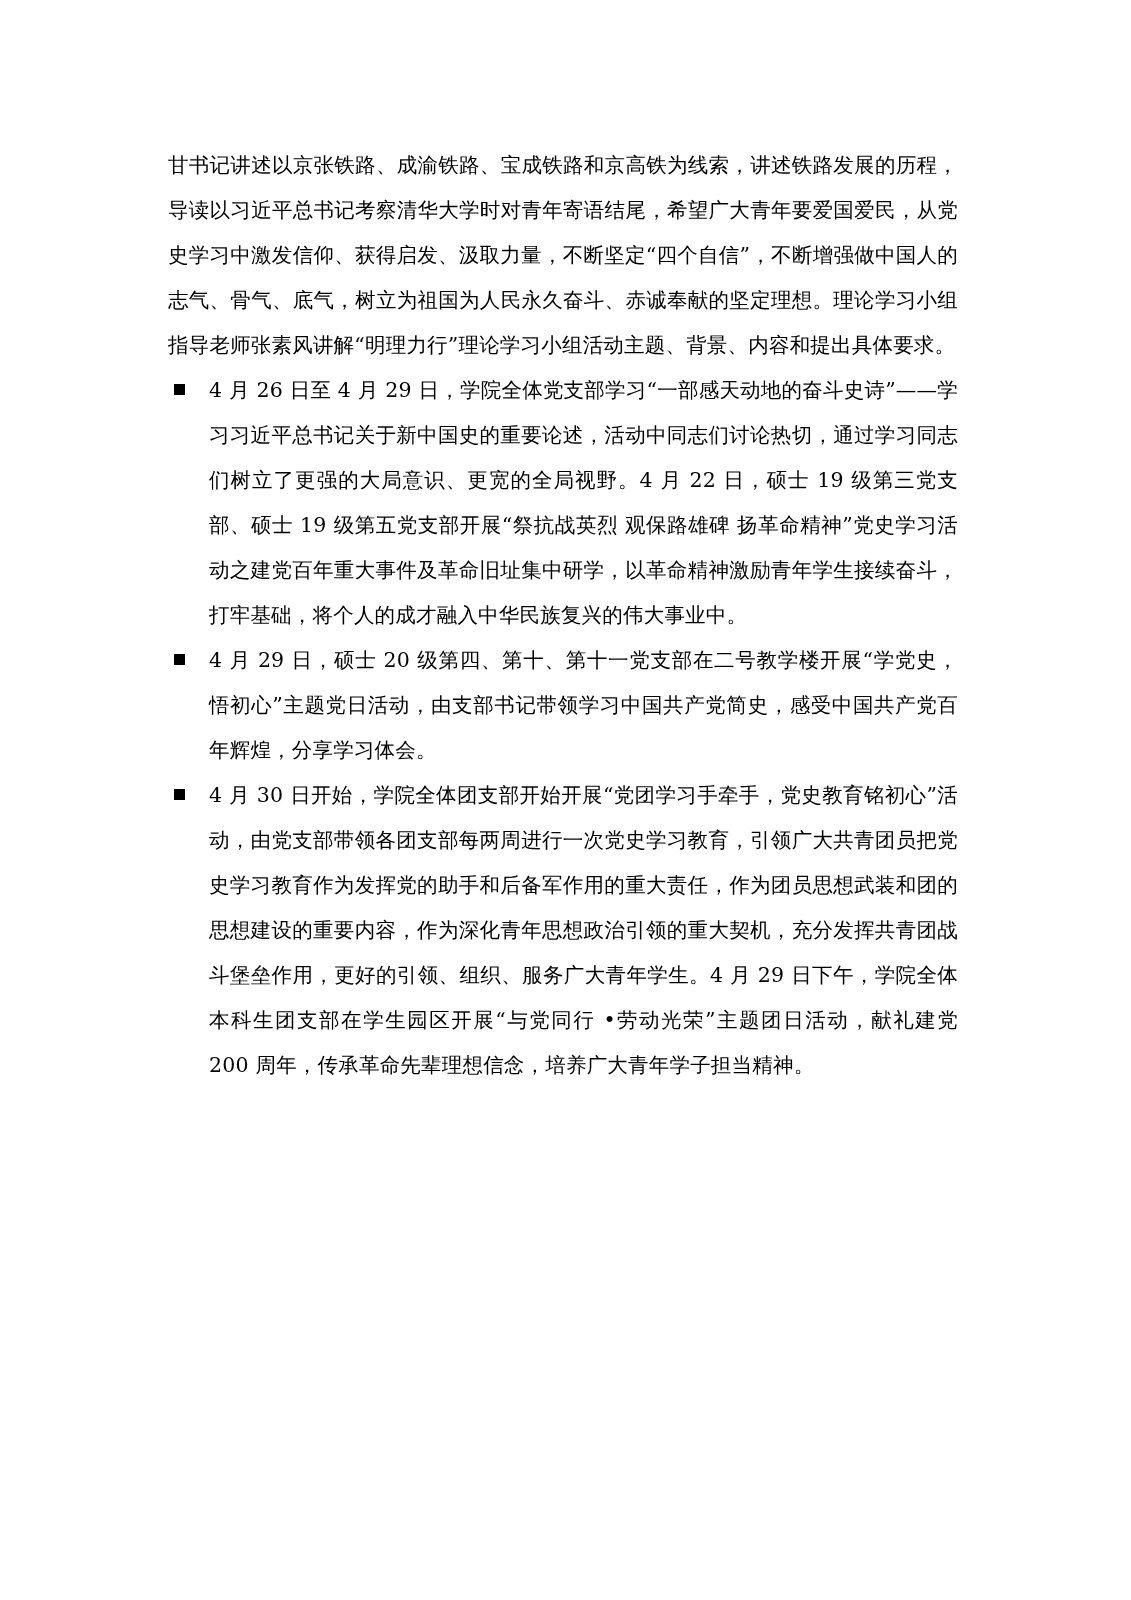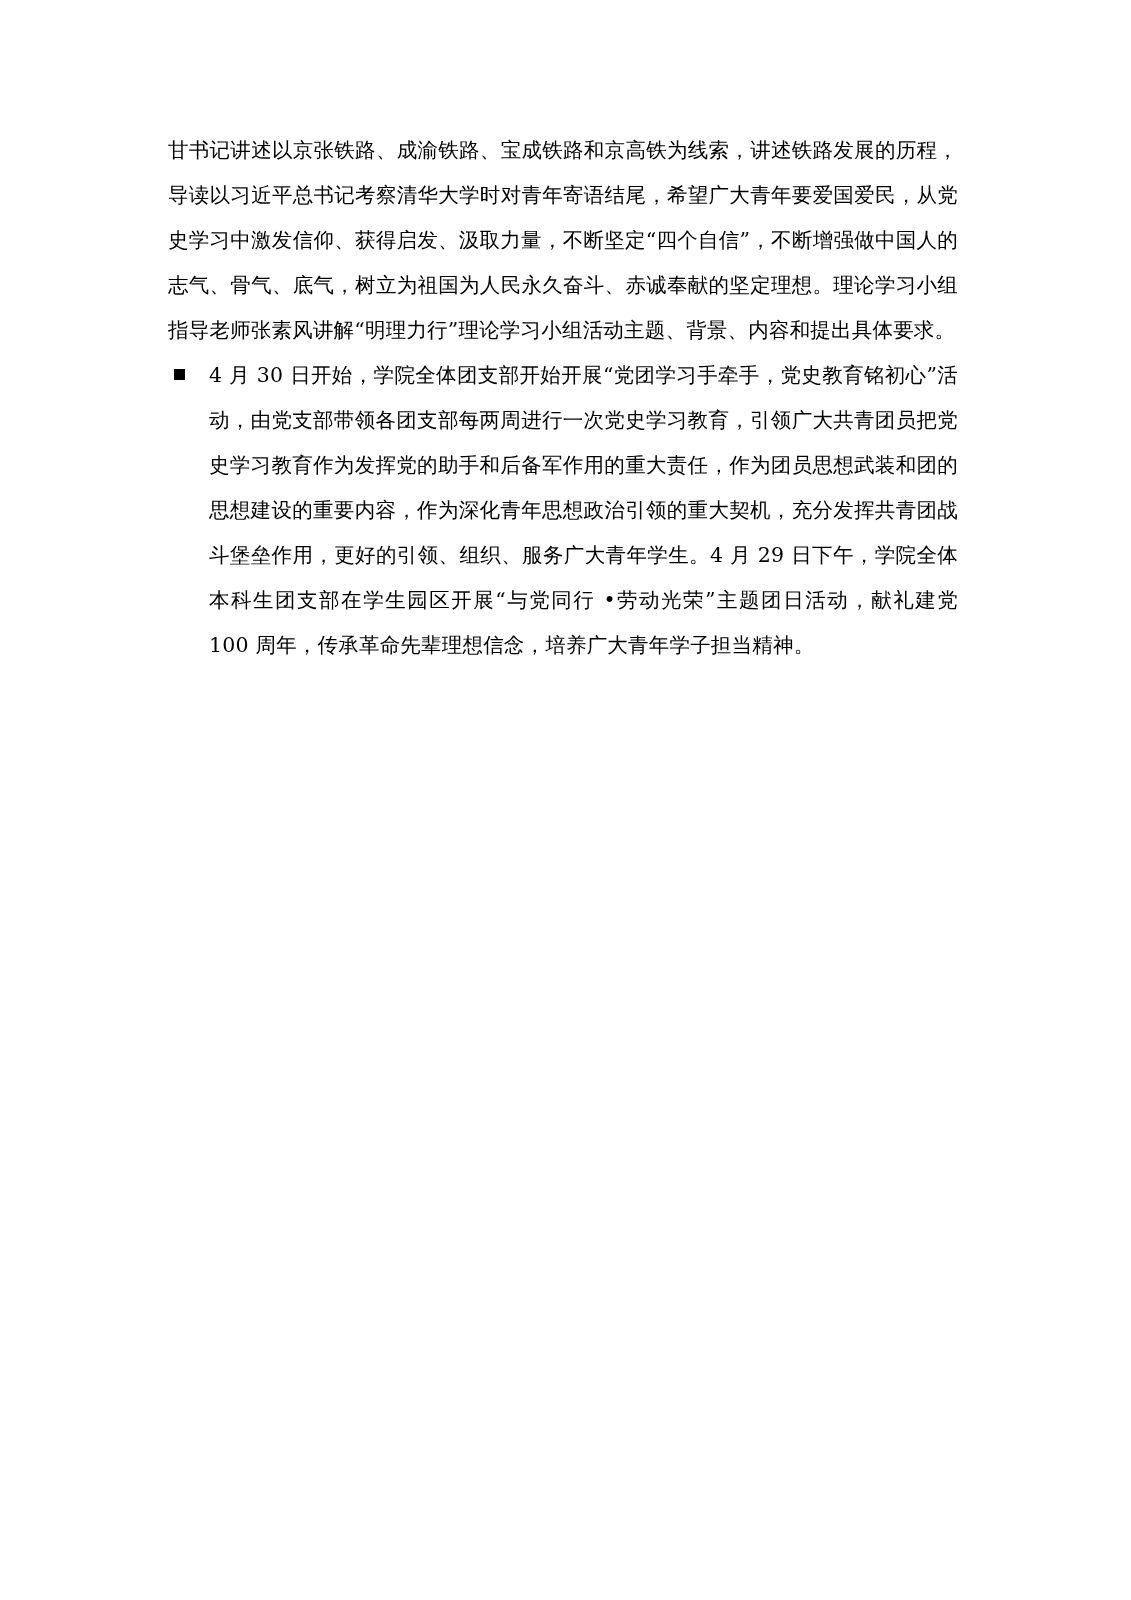--- a/index.html
+++ b/index.html
@@ -12,21 +12,21 @@
     width: 1131px;
     height: 1600px;
     background: #ffffff;
     font-family: "DejaVu Serif", "Liberation Serif", serif;
     color: #000000;
     overflow: hidden;
   }
   .content {
     position: absolute;
     left: 168px;
-    top: 128px;
+    top: 143px;
     width: 790px;
   }
   p.para {
     margin: 0;
     font-size: 20.5px;
     line-height: 45px;
     text-align: justify;
     text-justify: inter-ideograph;
     letter-spacing: 0.2px;
   }
@@ -56,22 +56,30 @@
   }
 </style>
 </head>
 <body>
 
 <div class="page">
   <div class="content">
 
     <p class="para lead">甘书记讲述以京张铁路、成渝铁路、宝成铁路和京高铁为线索，讲述铁路发展的历程，导读以习近平总书记考察清华大学时对青年寄语结尾，希望广大青年要爱国爱民，从党史学习中激发信仰、获得启发、汲取力量，不断坚定“四个自信”，不断增强做中国人的志气、骨气、底气，树立为祖国为人民永久奋斗、赤诚奉献的坚定理想。理论学习小组指导老师张素风讲解“明理力行”理论学习小组活动主题、背景、内容和提出具体要求。</p>
 
+    <div class="bullet-item">
+      <span class="marker"></span>
+      <p>4 月 26 日至 4 月 29 日，学院全体党支部学习“一部感天动地的奋斗史诗”——学习习近平总书记关于新中国史的重要论述，活动中同志们讨论热切，通过学习同志们树立了更强的大局意识、更宽的全局视野。4 月 22 日，硕士 19 级第三党支部、硕士 19 级第五党支部开展“祭抗战英烈 观保路雄碑 扬革命精神”党史学习活动之建党百年重大事件及革命旧址集中研学，以革命精神激励青年学生接续奋斗，打牢基础，将个人的成才融入中华民族复兴的伟大事业中。</p>
+    </div>
 
+    <div class="bullet-item">
+      <span class="marker"></span>
+      <p>4 月 29 日，硕士 20 级第四、第十、第十一党支部在二号教学楼开展“学党史，悟初心”主题党日活动，由支部书记带领学习中国共产党简史，感受中国共产党百年辉煌，分享学习体会。</p>
+    </div>
 
 
     <div class="bullet-item">
       <span class="marker"></span>
-      <p>4 月 30 日开始，学院全体团支部开始开展“党团学习手牵手，党史教育铭初心”活动，由党支部带领各团支部每两周进行一次党史学习教育，引领广大共青团员把党史学习教育作为发挥党的助手和后备军作用的重大责任，作为团员思想武装和团的思想建设的重要内容，作为深化青年思想政治引领的重大契机，充分发挥共青团战斗堡垒作用，更好的引领、组织、服务广大青年学生。4 月 29 日下午，学院全体本科生团支部在学生园区开展“与党同行 •劳动光荣”主题团日活动，献礼建党 100 周年，传承革命先辈理想信念，培养广大青年学子担当精神。</p>
+      <p>4 月 30 日开始，学院全体团支部开始开展“党团学习手牵手，党史教育铭初心”活动，由党支部带领各团支部每两周进行一次党史学习教育，引领广大共青团员把党史学习教育作为发挥党的助手和后备军作用的重大责任，作为团员思想武装和团的思想建设的重要内容，作为深化青年思想政治引领的重大契机，充分发挥共青团战斗堡垒作用，更好的引领、组织、服务广大青年学生。4 月 29 日下午，学院全体本科生团支部在学生园区开展“与党同行 •劳动光荣”主题团日活动，献礼建党 200 周年，传承革命先辈理想信念，培养广大青年学子担当精神。</p>
     </div>
 
   </div>
 </div>
 
 </body></html>

